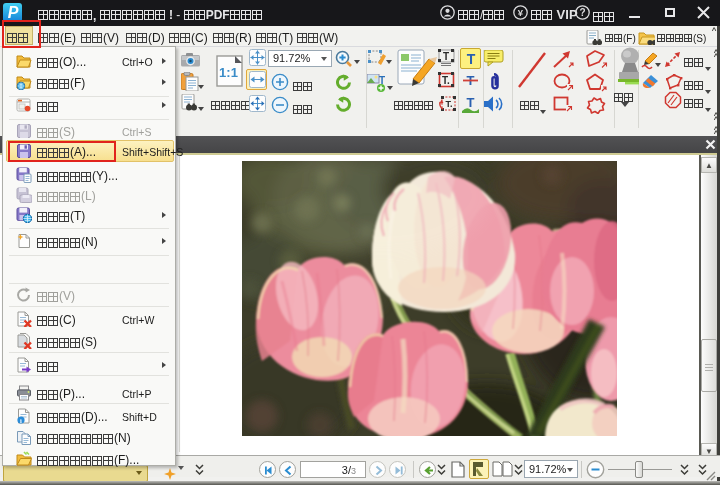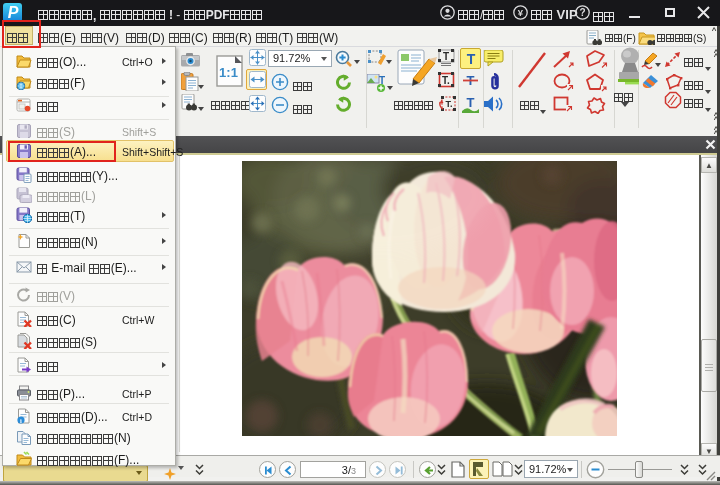--- a/index.html
+++ b/index.html
@@ -612,21 +612,21 @@
     </div>
 <div class="msep" style="top:72px"></div>
 <div class="mrow gray" style="top:74px">
       <svg class="mico">
         <rect x="1.5" y="1.5" width="13" height="13" rx="1.5" fill="#c6c2d4" stroke="#a8a4b8"></rect>
         <rect x="4" y="1.5" width="8" height="5" fill="#e8e6f0"></rect>
         <rect x="8.5" y="2.3" width="2.4" height="3.4" fill="#b0acc0"></rect>
         <rect x="4" y="9" width="8" height="6" fill="#dddae8"></rect>
       </svg>
       <span class="mtxt"><span class="hz s12 gry"><i></i><i></i></span>(S)</span>
-      <span class="msc">Shift+S</span>
+      <span class="msc">Ctrl+S</span>
     </div>
 <div class="mrow" style="top:94px">
       <svg class="mico">
         <rect x="1.5" y="1.5" width="13" height="13" rx="1.5" fill="#8678c8" stroke="#5a4c9c"></rect>
         <rect x="4" y="1.5" width="8" height="5" fill="#f2f0fa"></rect>
         <rect x="8.5" y="2.3" width="2.4" height="3.4" fill="#6a5cb0"></rect>
         <rect x="4" y="9" width="8" height="6" fill="#cac2ec"></rect>
       </svg>
       <span class="mtxt"><span class="hz s12"><i></i><i></i><i></i></span>(A)...</span>
       <span class="msc">Shift+Shift+S</span>
@@ -665,28 +665,20 @@
 <div class="mrow" style="top:184px">
       <svg class="mico">
         <path d="M3 1.5 H10 L13.5 5 V14.5 H3 Z" fill="#fdfdfd" stroke="#9a9a96"></path>
         <path d="M10 1.5 V5 H13.5" fill="none" stroke="#9a9a96"></path>
         <path d="M4.5 1 L5.3 3.2 L7.5 4 L5.3 4.8 L4.5 7 L3.7 4.8 L1.5 4 L3.7 3.2 Z" fill="#f5a623"></path>
       </svg>
       <span class="mtxt"><span class="hz s12"><i></i><i></i><i></i><i></i></span>(N)</span>
       <span class="marr"></span>
     </div>
 <div class="msep" style="top:208px"></div>
-<div class="mrow" style="top:210px">
-      <svg class="mico">
-        <rect x="1" y="3" width="14" height="10" fill="#f4f6f8" stroke="#8a9aaa"></rect>
-        <path d="M1 3 L8 9 L15 3 M1 13 L6 8 M15 13 L10 8" fill="none" stroke="#8a9aaa"></path>
-      </svg>
-      <span class="mtxt"><span class="hz s12"><i></i></span> E-mail <span class="hz s12"><i></i><i></i></span>(E)...</span>
-      <span class="marr"></span>
-    </div>
 <div class="msep" style="top:236px"></div>
 <div class="mrow gray" style="top:238px">
       <svg class="mico">
         <path d="M13 8 a5.5 5.5 0 1 1 -2.5 -4.6" fill="none" stroke="#a8a8a4" stroke-width="2"></path>
         <path d="M9.5 0.5 l4.5 2.5 -4.2 2.6 Z" fill="#a8a8a4"></path>
       </svg>
       <span class="mtxt"><span class="hz s12 gry"><i></i><i></i></span>(V)</span>
     </div>
 <div class="msep" style="top:259px"></div>
 <div class="mrow" style="top:262px">
@@ -734,21 +726,21 @@
 <div class="msep" style="top:356px"></div>
 <div class="mrow" style="top:359px">
       <svg class="mico">
         <path d="M2.5 1 H9.5 L13 4.5 V15 H2.5 Z" fill="#fdfdfd" stroke="#9a9a96"></path>
         <path d="M9.5 1 V4.5 H13" fill="none" stroke="#9a9a96"></path>
         <path d="M4.5 6.5 h6 M4.5 9 h6" stroke="#8cb2d2" stroke-width="0.9"></path>
         <circle cx="5" cy="12" r="3.6" fill="#2a8cd8"></circle>
         <text x="5" y="14.6" font-size="6.5" font-weight="bold" fill="#fff" text-anchor="middle" font-family="Liberation Serif">i</text>
       </svg>
       <span class="mtxt"><span class="hz s12"><i></i><i></i><i></i><i></i></span>(D)...</span>
-      <span class="msc">Ctrl+D</span>
+      <span class="msc">Shift+D</span>
     </div>
 <div class="mrow" style="top:380px">
       <svg class="mico">
         <path d="M1.5 2.5 H7 L9.5 5 V13 H1.5 Z" fill="#eef2f6" stroke="#7a9ab8"></path>
         <path d="M6 5 H12 L14.5 7.5 V15.5 H6 Z" fill="#fdfdfd" stroke="#7a9ab8"></path>
         <path d="M12 5 V7.5 H14.5" fill="none" stroke="#7a9ab8"></path>
         <path d="M7.5 9.5 h5 M7.5 11.5 h5 M7.5 13.5 h3.5" stroke="#8cb2d2" stroke-width="0.9"></path>
       </svg>
       <span class="mtxt"><span class="hz s12"><i></i><i></i><i></i><i></i><i></i><i></i><i></i></span>(N)</span>
     </div>

